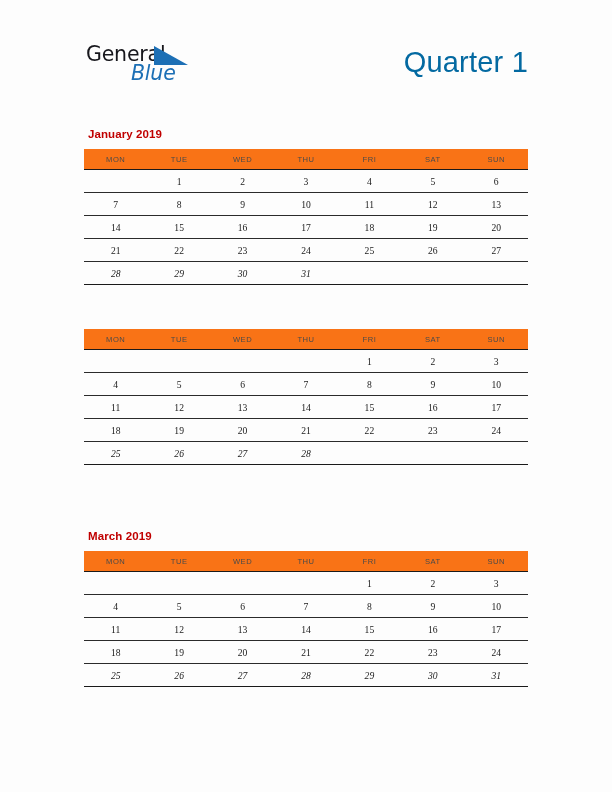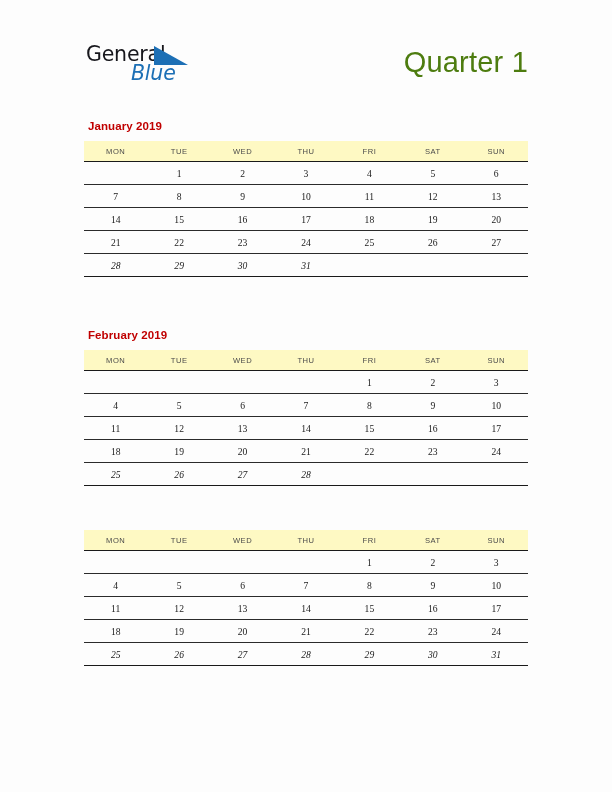--- a/index.html
+++ b/index.html
@@ -66,21 +66,21 @@
     top: 2px;
     width: 34px;
     height: 19px;
   }
   .quarter-title {
     position: absolute;
     right: 0;
     top: 6px;
     font-size: 29px;
     font-weight: 400;
-    color: #4d7c0f;
+    color: #0369a1;
     letter-spacing: 0.2px;
     white-space: nowrap;
     font-family: "Liberation Sans", sans-serif;
   }
 
   
   .month {
     position: absolute;
     left: 84px;
     width: 444px;
@@ -92,21 +92,21 @@
     margin: 0 0 9px 4px;
     letter-spacing: 0.1px;
     font-family: "Liberation Sans", sans-serif;
   }
   table.cal {
     border-collapse: collapse;
     width: 444px;
     table-layout: fixed;
   }
   table.cal th {
-    background: #fef9c3;
+    background: #f97316;
     font-size: 7.6px;
     font-weight: normal;
     color: #4a4a4a;
     letter-spacing: 0.5px;
     text-align: center;
     padding: 6px 0 5px 0;
     border: none;
     font-family: "Liberation Sans", sans-serif;
   }
   table.cal thead tr {
@@ -138,21 +138,21 @@
       <span class="logo-general">General</span>
       <svg class="logo-tri" viewBox="0 0 34 19">
         <polygon points="0,0 0,19 34,19" fill="#1c6fb5"></polygon>
       </svg>
       <span class="logo-blue">Blue</span>
     </div>
 
     <div class="quarter-title">Quarter 1</div>
   </div>
 
-  <div class="month" id="month-0" style="top: 120px;">
+  <div class="month" id="month-0" style="top: 128px;">
     <div class="month-title">January 2019</div>
     <table class="cal">
       <thead>
         <tr>
           <th>MON</th>
           <th>TUE</th>
           <th>WED</th>
           <th>THU</th>
           <th>FRI</th>
           <th>SAT</th>
@@ -203,21 +203,20 @@
             <td>31</td>
             <td class="empty">&nbsp;</td>
             <td class="empty">&nbsp;</td>
             <td class="empty">&nbsp;</td>
           </tr>
         </tbody>
     </table>
   </div>
 
   <div class="month" id="month-1" style="top: 329px;">
-    <div class="month-title">February 2019</div>
     <table class="cal">
       <thead>
         <tr>
           <th>MON</th>
           <th>TUE</th>
           <th>WED</th>
           <th>THU</th>
           <th>FRI</th>
           <th>SAT</th>
           <th>SUN</th>
@@ -267,20 +266,21 @@
             <td>28</td>
             <td class="empty">&nbsp;</td>
             <td class="empty">&nbsp;</td>
             <td class="empty">&nbsp;</td>
           </tr>
         </tbody>
     </table>
   </div>
 
   <div class="month" id="month-2" style="top: 530px;">
+    <div class="month-title">March 2019</div>
     <table class="cal">
       <thead>
         <tr>
           <th>MON</th>
           <th>TUE</th>
           <th>WED</th>
           <th>THU</th>
           <th>FRI</th>
           <th>SAT</th>
           <th>SUN</th>

